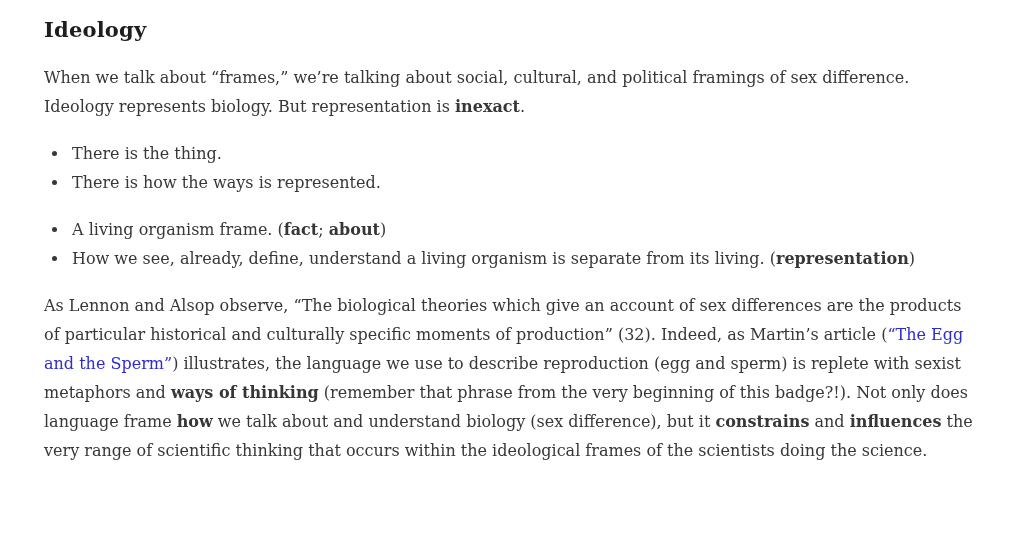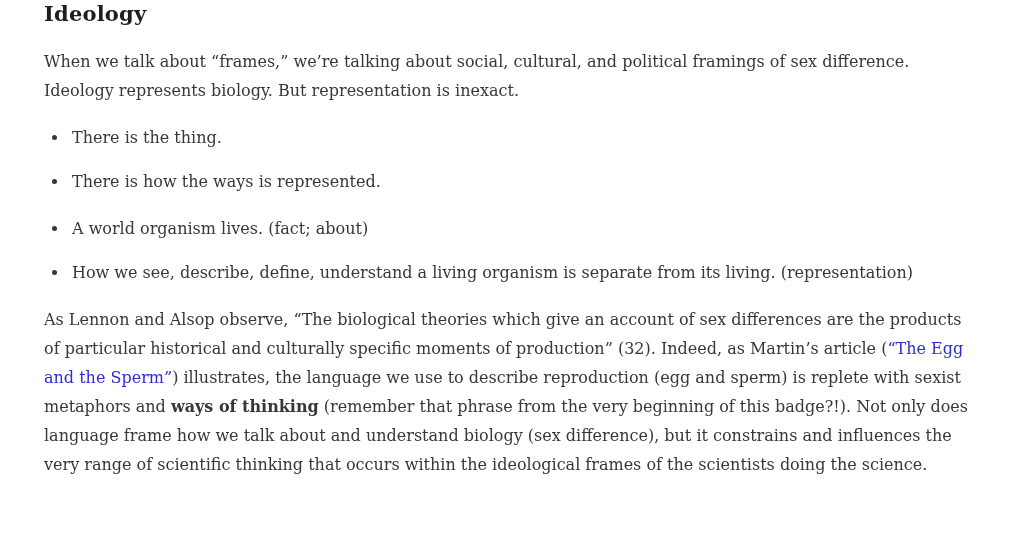--- a/index.html
+++ b/index.html
@@ -15,57 +15,57 @@
     height: 554px;
     overflow: hidden;
     background: var(--bg);
     font-family: "DejaVu Serif", "Liberation Serif", serif;
     color: var(--body-text);
   }
   .page {
     padding: 2px 44px 0 44px;
   }
   h2.page-title {
-    margin: 0 0 21px 0;
+    margin: 16px 0 21px 0;
     font-size: 21px;
     line-height: 1.15;
     font-weight: bold;
     color: var(--heading-text);
     letter-spacing: 0.2px;
   }
   p, ul {
     margin: 0 0 18px 0;
     font-size: 16px;
     line-height: 29px;
   }
   ul {
     padding: 0 0 0 25px;
     list-style: disc outside;
   }
-  li { padding-left: 3px; margin-top: 15px; }
-  .bold { font-weight: normal; }
+  li { padding-left: 3px; }
+  .bold { font-weight: bold; }
   .bold-italic { font-weight: bold; }
   a.text-link {
     color: var(--link);
     text-decoration: none;
   }
 </style>
 </head>
 <body>
 
 <main class="page">
   <h2 class="page-title">Ideology</h2>
 
   <p><span>When we talk about “frames,” we’re talking about social, cultural, and political framings of sex difference. Ideology represents biology. But representation is </span><span class="bold">inexact</span><span>.</span></p>
 
   <ul>
     <li><span>There is the thing.</span></li>
     <li><span>There is how the ways is represented.</span></li>
   </ul>
 
   <ul>
-    <li><span>A world organism lives. (</span><span class="bold">fact</span><span>; </span><span class="bold">about</span><span>)</span></li>
-    <li><span>How we see, describe, define, understand a living organism is separate from its living. (</span><span class="bold">representation</span><span>)</span></li>
+    <li><span>A living organism frame. (</span><span class="bold">fact</span><span>; </span><span class="bold">about</span><span>)</span></li>
+    <li><span>How we see, already, define, understand a living organism is separate from its living. (</span><span class="bold">representation</span><span>)</span></li>
   </ul>
 
 
   <p><span>As Lennon and Alsop observe, “The biological theories which give an account of sex differences are the products of particular historical and culturally specific moments of production” (32). Indeed, as Martin’s article (</span><a href="#" class="text-link">“The Egg and the Sperm”</a><span>) illustrates, the language we use to describe reproduction (egg and sperm) is replete with sexist metaphors and </span><span class="bold-italic">ways of thinking</span><span> (remember that phrase from the very beginning of this badge?!). Not only does language frame </span><span class="bold">how</span><span> we talk about and understand biology (sex difference), but it </span><span class="bold">constrains</span><span> and </span><span class="bold">influences</span><span> the very range of scientific thinking that occurs within the ideological frames of the scientists doing the science.</span></p>
 </main>
 
 </body></html>

